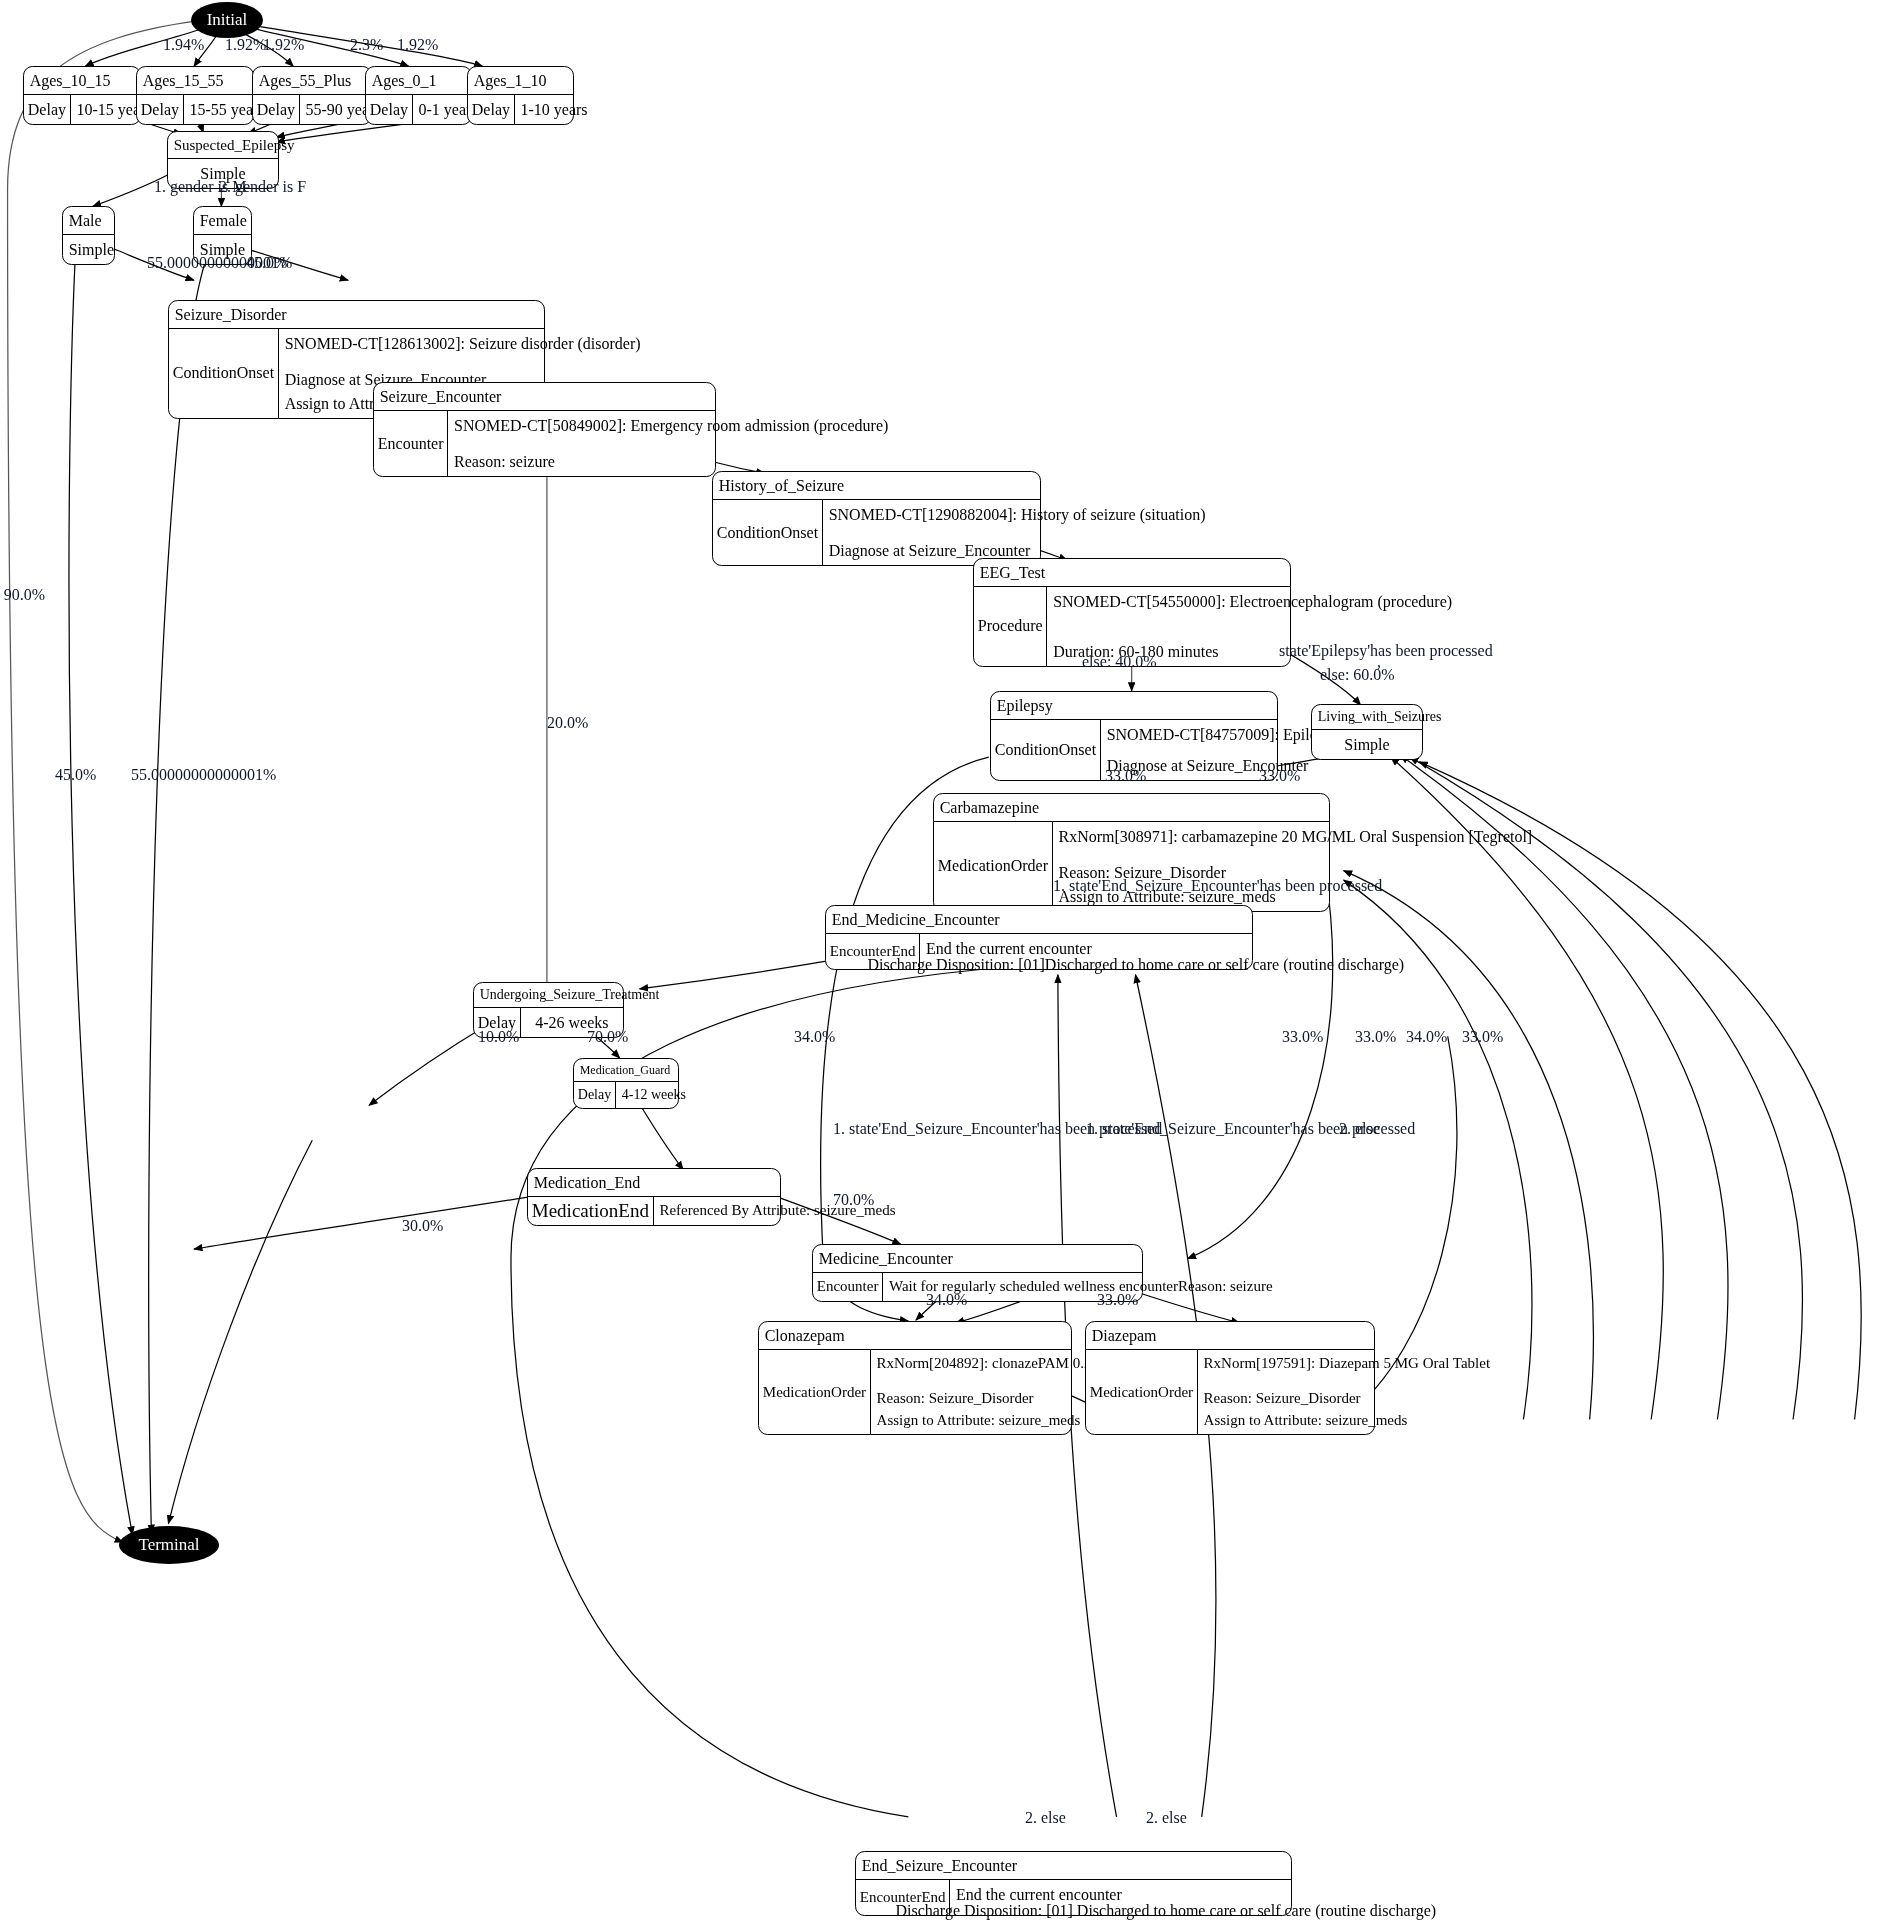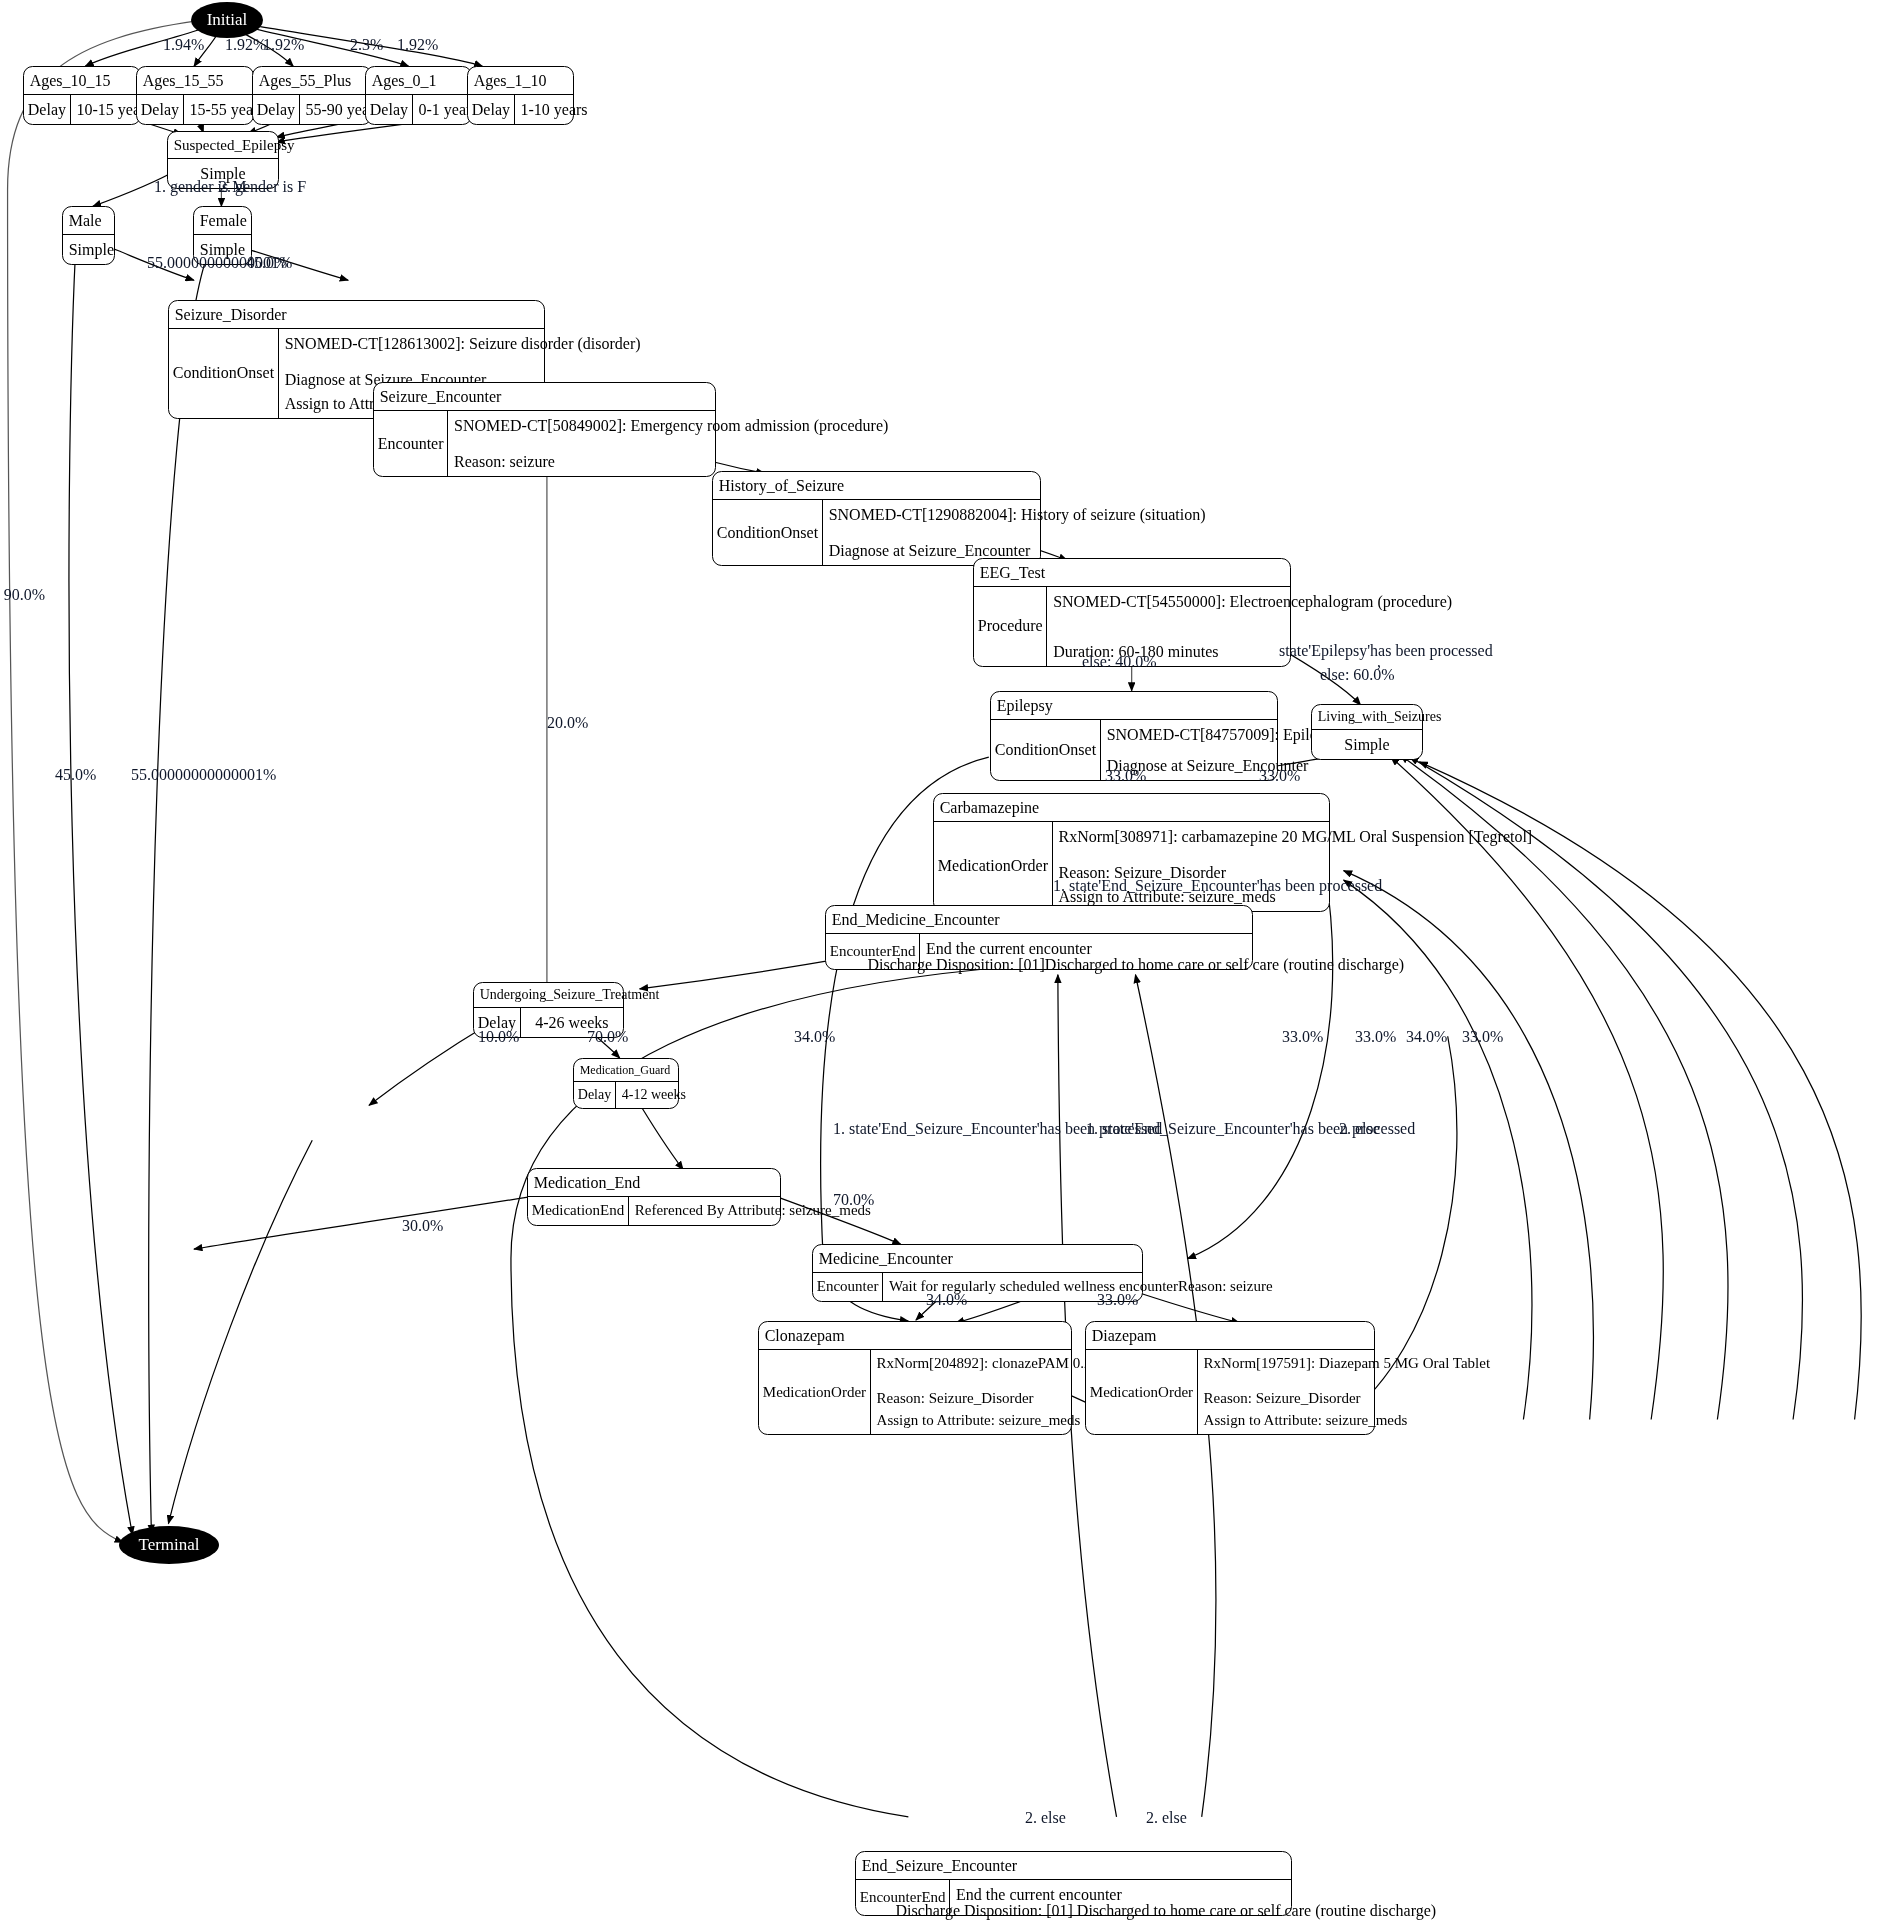--- a/index.html
+++ b/index.html
@@ -277,21 +277,21 @@
     <div class="body">
         <div class="ltype" style="font-size:14px;">Delay</div>
       <div class="content" style="text-align:center;font-size:14px;">4-12 weeks</div>
       </div>
   </div>
 
 
   <div class="node" style="left:527px;top:1168px;width:254px;">
     <div class="title">Medication_End</div>
     <div class="body">
-        <div class="ltype" style="font-size:15px;">MedicationEnd</div>
+        <div class="ltype" style="font-size:19px;">MedicationEnd</div>
       <div class="content" style="font-size:15px;">Referenced By Attribute: seizure_meds</div>
       </div>
   </div>
 
   <div class="node" style="left:812px;top:1244px;width:331px;">
     <div class="title">Medicine_Encounter</div>
     <div class="body">
         <div class="ltype" style="font-size:15px;">Encounter</div>
       <div class="content" style="font-size:15px;">Wait for regularly scheduled wellness encounterReason: seizure</div>
       </div>

